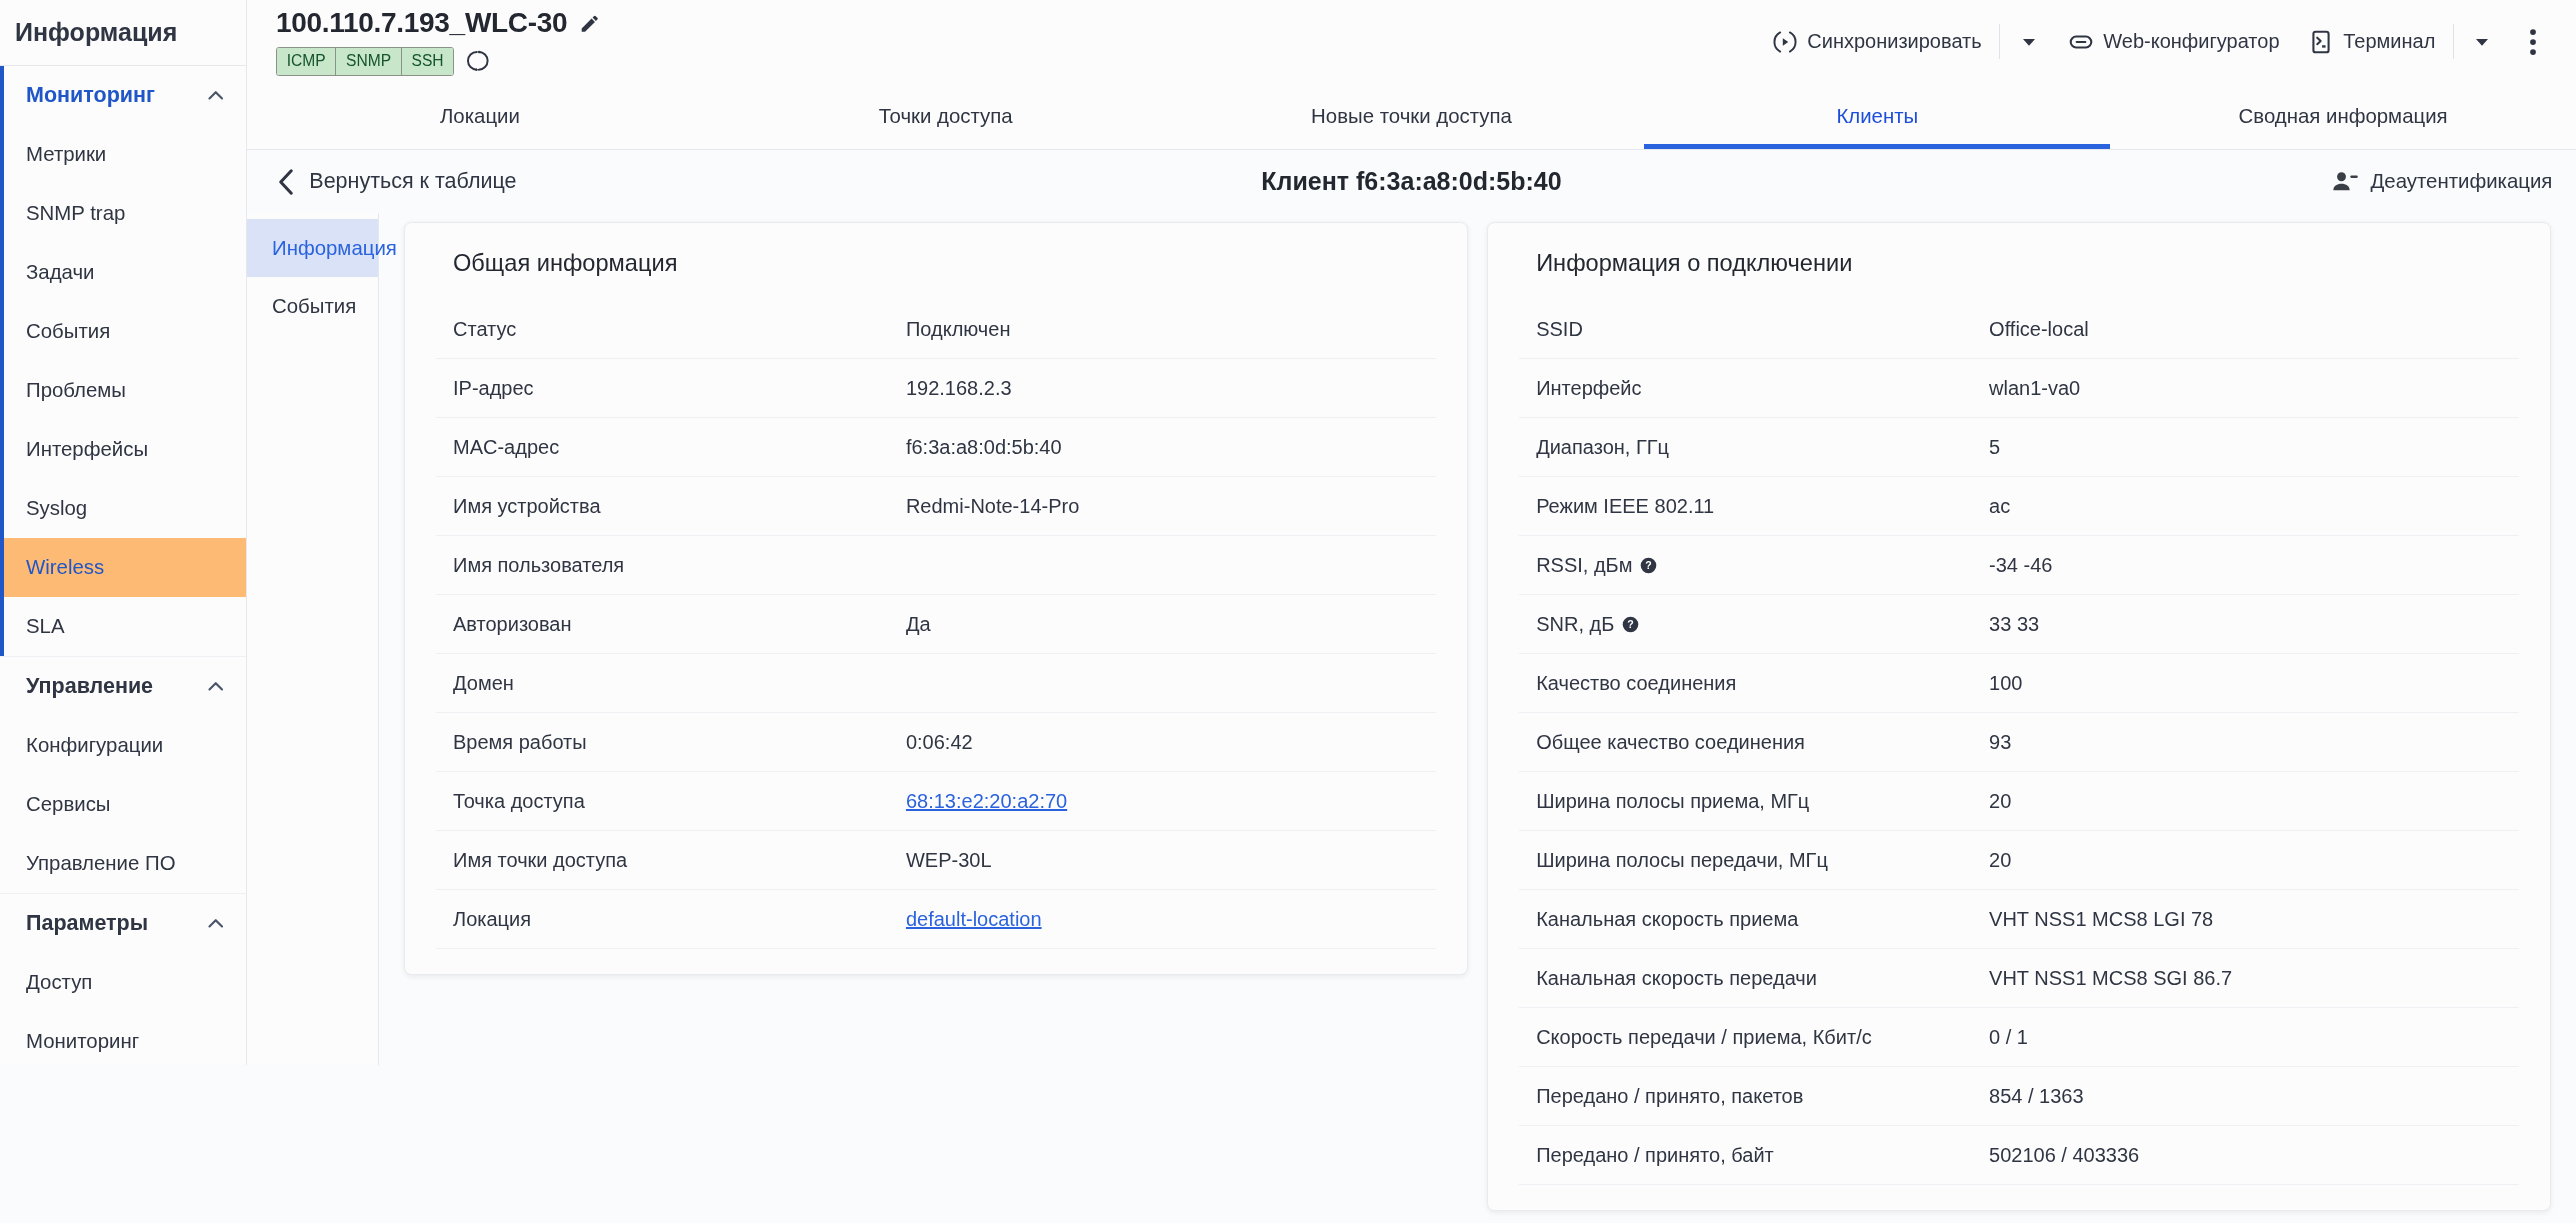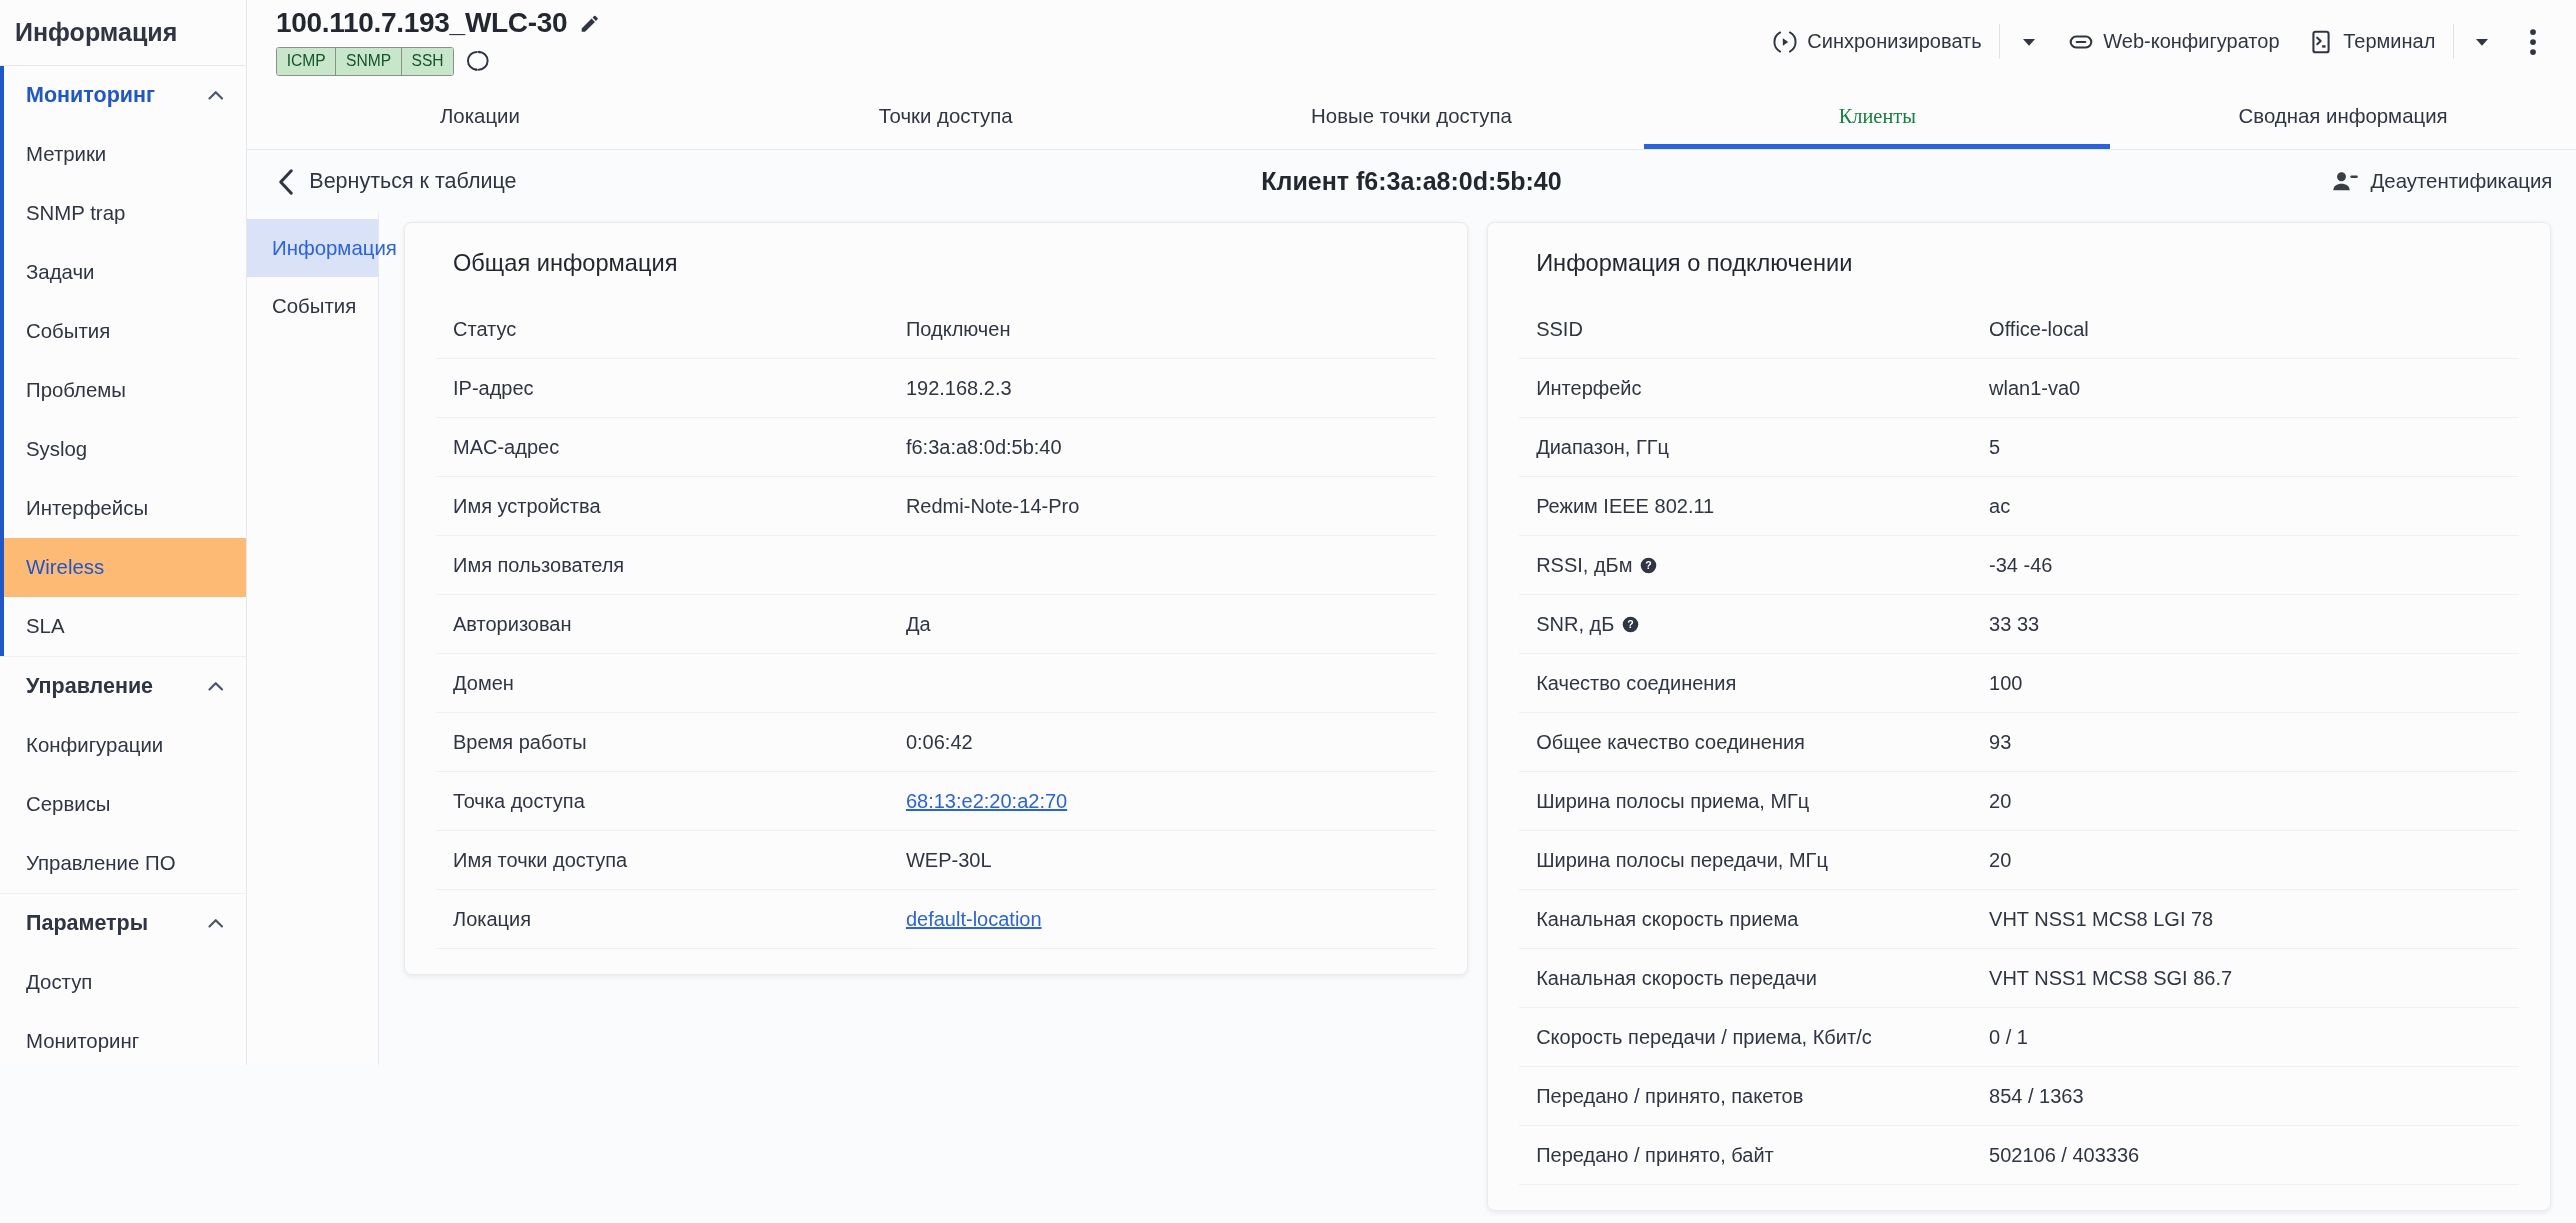--- a/index.html
+++ b/index.html
@@ -88,21 +88,21 @@
   .tabs {
     height: 67px; flex: 0 0 67px;
     background: #fcfcfd;
     border-bottom: 1.6px solid #e6e8ec;
     display: flex; align-items: stretch;
   }
   .tab {
     flex: 1 1 0; display: flex; align-items: center; justify-content: center;
     font-size: 20.4px; color: #2f3542; cursor: pointer; position: relative;
   }
-  .tab.active { color: #15803d; font-family: Liberation Serif, serif; }
+  .tab.active { color: #1d4ed8; }
   .tab.active::after {
     content: ""; position: absolute; left: 0; right: 0; bottom: 0; height: 4.8px; background: #2a63dd;
   }
 
   
   .crumbrow {
     height: 63px; flex: 0 0 63px;
     display: flex; align-items: center; position: relative;
     padding: 0 23.6px 0 29px;
     background: #fafbfc;
@@ -192,24 +192,24 @@
           <div class="nav-item">
             <span>Задачи</span>
           </div>
           <div class="nav-item">
             <span>События</span>
           </div>
           <div class="nav-item">
             <span>Проблемы</span>
           </div>
           <div class="nav-item">
+            <span>Интерфейсы</span>
+          </div>
+          <div class="nav-item">
             <span>Syslog</span>
-          </div>
-          <div class="nav-item">
-            <span>Интерфейсы</span>
           </div>
           <div class="nav-item selected">
             <span>Wireless</span>
           </div>
           <div class="nav-item">
             <span>SLA</span>
           </div>
         </div>
         <div class="nav-group">
           <div class="group-header">

